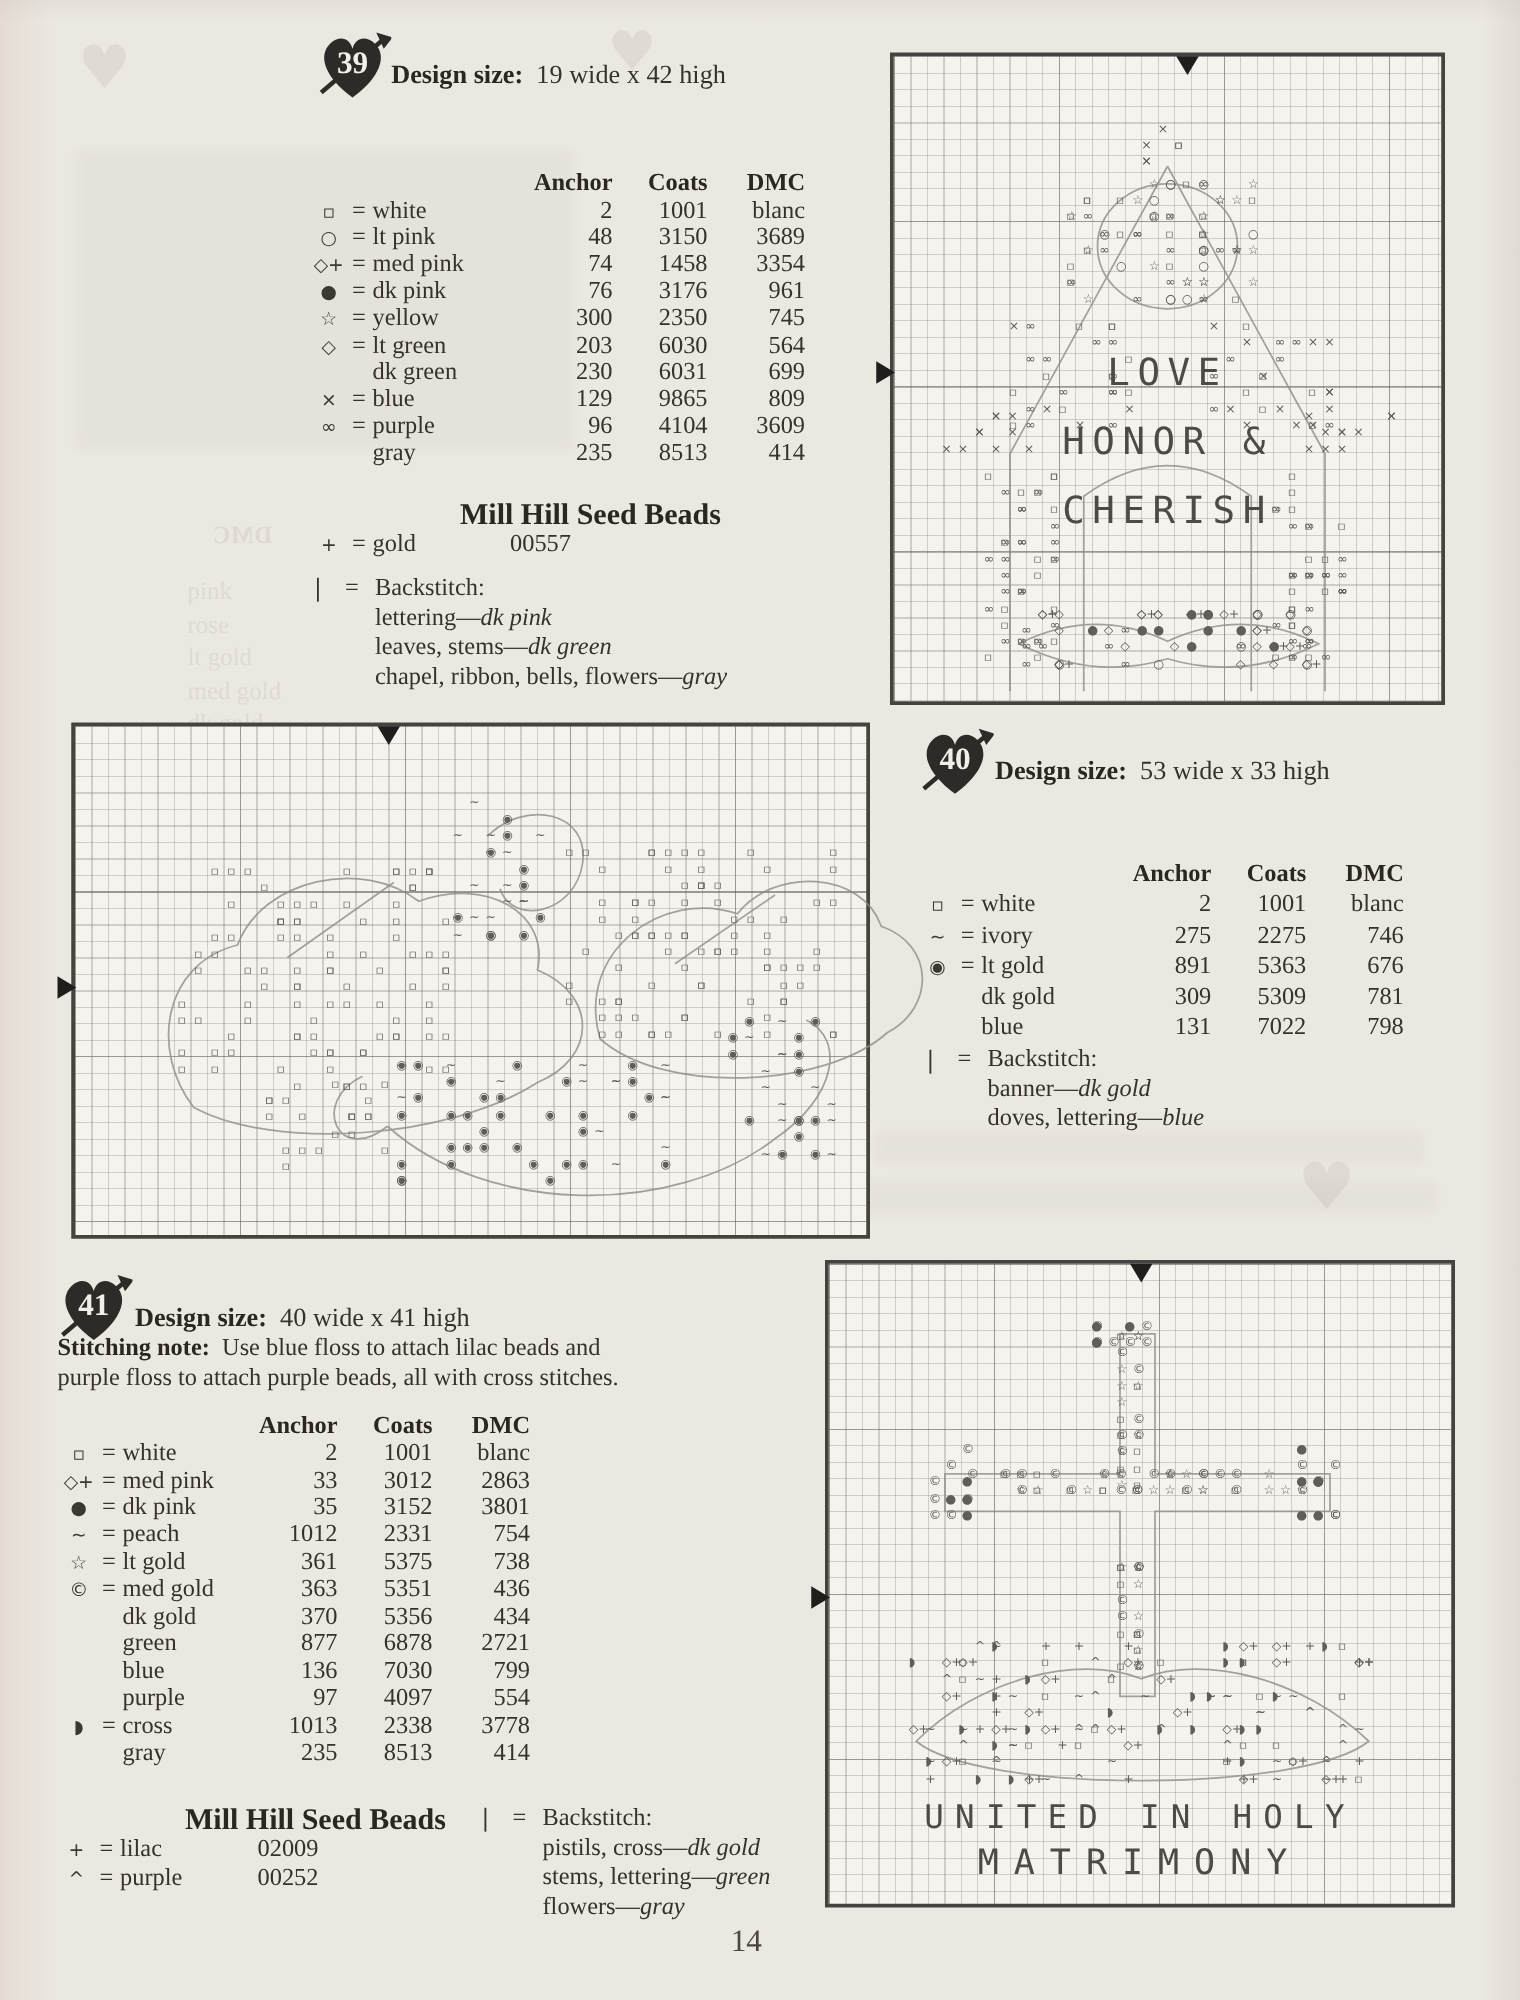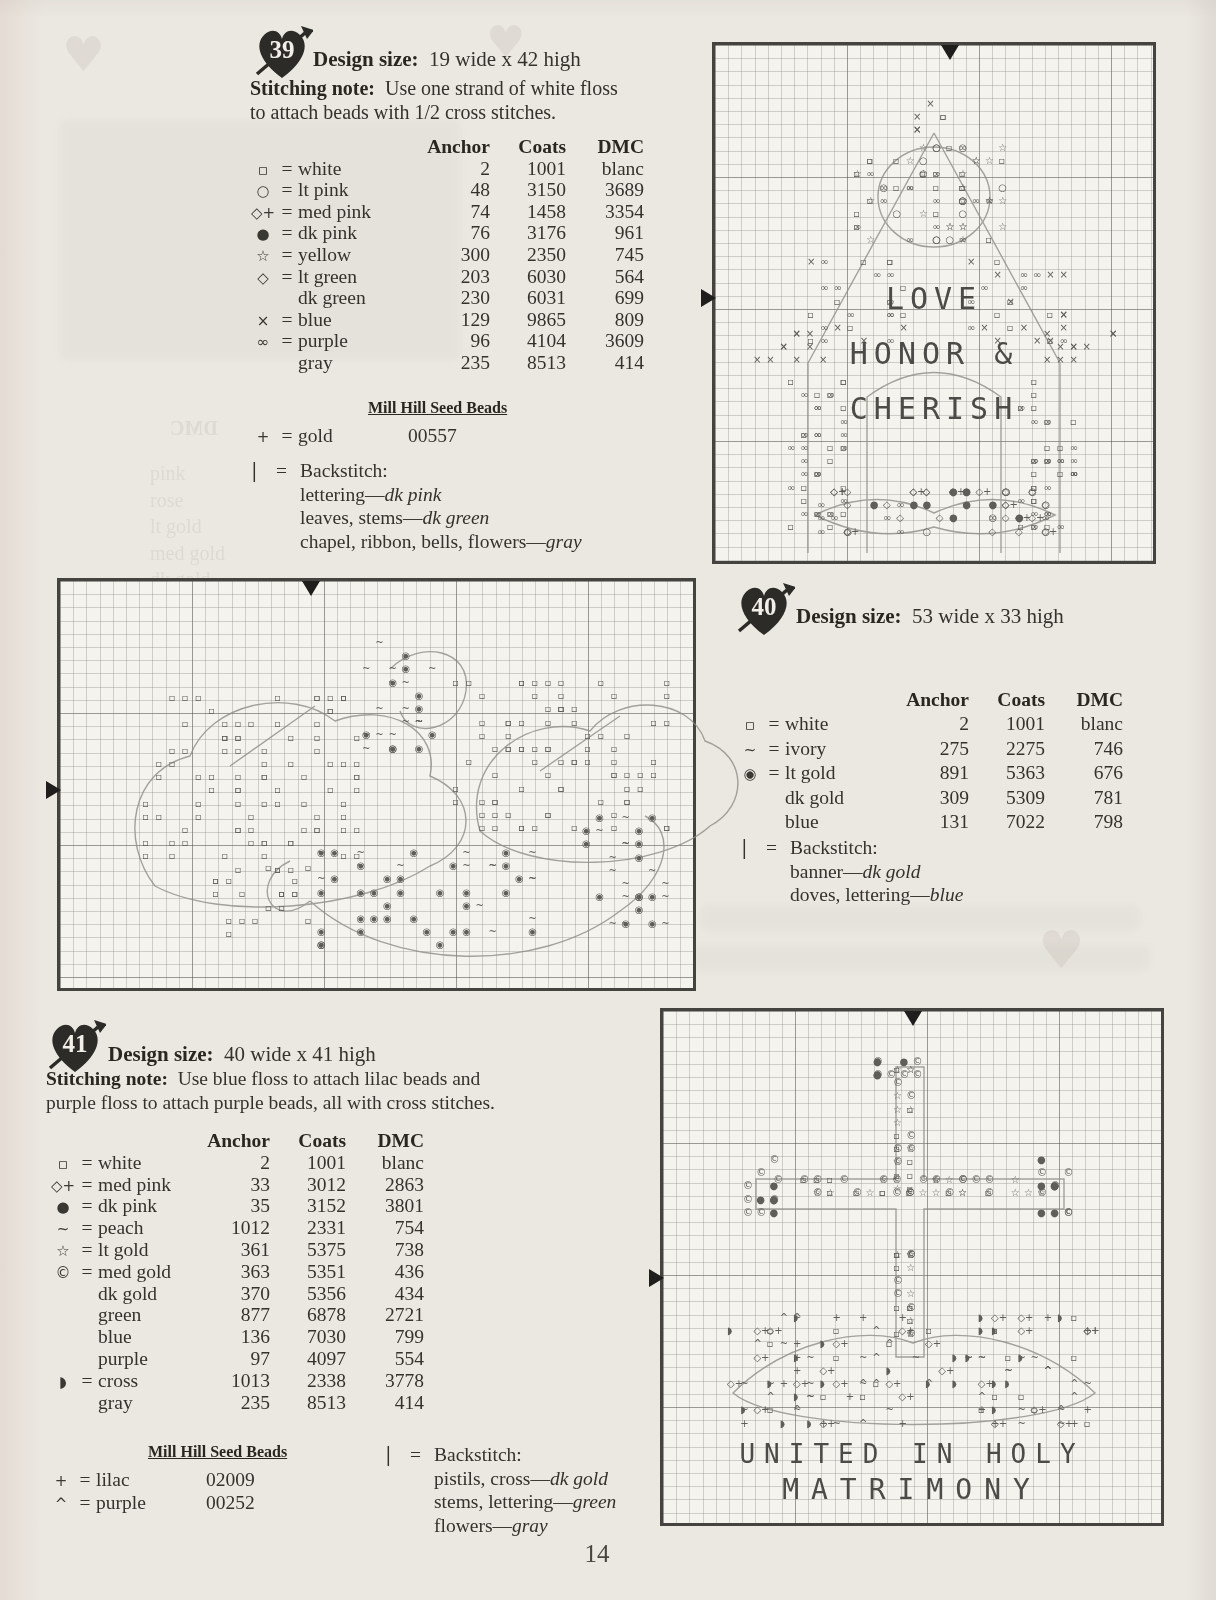--- a/index.html
+++ b/index.html
@@ -23,21 +23,21 @@
   
   .ftable{position:absolute;font-size:19.5px;}
   .trow{display:grid;align-items:baseline;}
   .d39t .trow{grid-template-columns:26px 22px 120px 72px 76px 78px;height:21.6px;line-height:21.6px;}
   .d40t .trow{grid-template-columns:26px 22px 112px 72px 76px 78px;height:24.4px;line-height:24.4px;}
   .d41t .trow{grid-template-columns:26px 22px 100px 72px 76px 78px;height:21.8px;line-height:21.8px;}
   .cell.num,.hcell{text-align:right;}
   .hcell{font-weight:bold;color:#29271f;}
   .cell.sym{text-align:center;font-family:"DejaVu Sans",sans-serif;font-size:15px;color:#3a3833;}
   .cell.eq{text-align:center;}
-  .beads-title{font-weight:bold;font-size:16px;color:#29271f;white-space:nowrap;text-decoration:underline;}
+  .beads-title{font-weight:bold;font-size:24px;color:#29271f;white-space:nowrap;}
   .beads{font-size:19.5px;}
   .beads .trow{grid-template-columns:26px 22px 110px auto;height:23px;line-height:23px;}
   .bs{font-size:19.5px;line-height:23.5px;}
   .bs .bshead{display:grid;grid-template-columns:24px 24px auto;}
   .bs .bar{font-weight:bold;font-size:21px;}
   .bs .bsline{padding-left:48px;white-space:nowrap;}
   .bs .bsline i{font-family:"Liberation Serif",serif;}
   
   .chart{position:absolute;border:3px solid #45433f;
     background:
@@ -87,25 +87,20 @@
 
   <svg class="badge" style="left:251px;top:24px;" viewBox="0 0 62 60">
     <line x1="6" y1="50" x2="54" y2="9" stroke="#2c2b28" stroke-width="3.5"></line>
     <path d="M50,2 l13,4 l-7,9 z" fill="#2c2b28"></path>
     <path d="M31,54 C9,38 3,21 13,11 C21,3.5 29,7 31,15 C33,7 41,3.5 49,11 C59,21 53,38 31,54 Z" fill="#2c2b28"></path>
     <text x="31" y="34" text-anchor="middle">39</text>
   </svg>
   <div class="sizeline abs" style="left:313px;top:47px;">
     <b>Design size:</b>&nbsp;
     <span>19 wide x 42 high</span>
-  </div>
-  <div class="note abs" style="left:250px;top:76px;width:440px;">
-    <b>Stitching note:</b>&nbsp;
-    <span>Use one strand of white floss</span><br>
-    <span>to attach beads with 1/2 cross stitches.</span>
   </div>
   <div class="ftable d39t" style="left:250px;top:136px;">
       <div class="trow">
         <span class="cell"></span>
         <span class="cell"></span>
         <span class="cell"></span>
         <span class="hcell">Anchor</span>
         <span class="hcell">Coats</span>
         <span class="hcell">DMC</span>
       </div>

